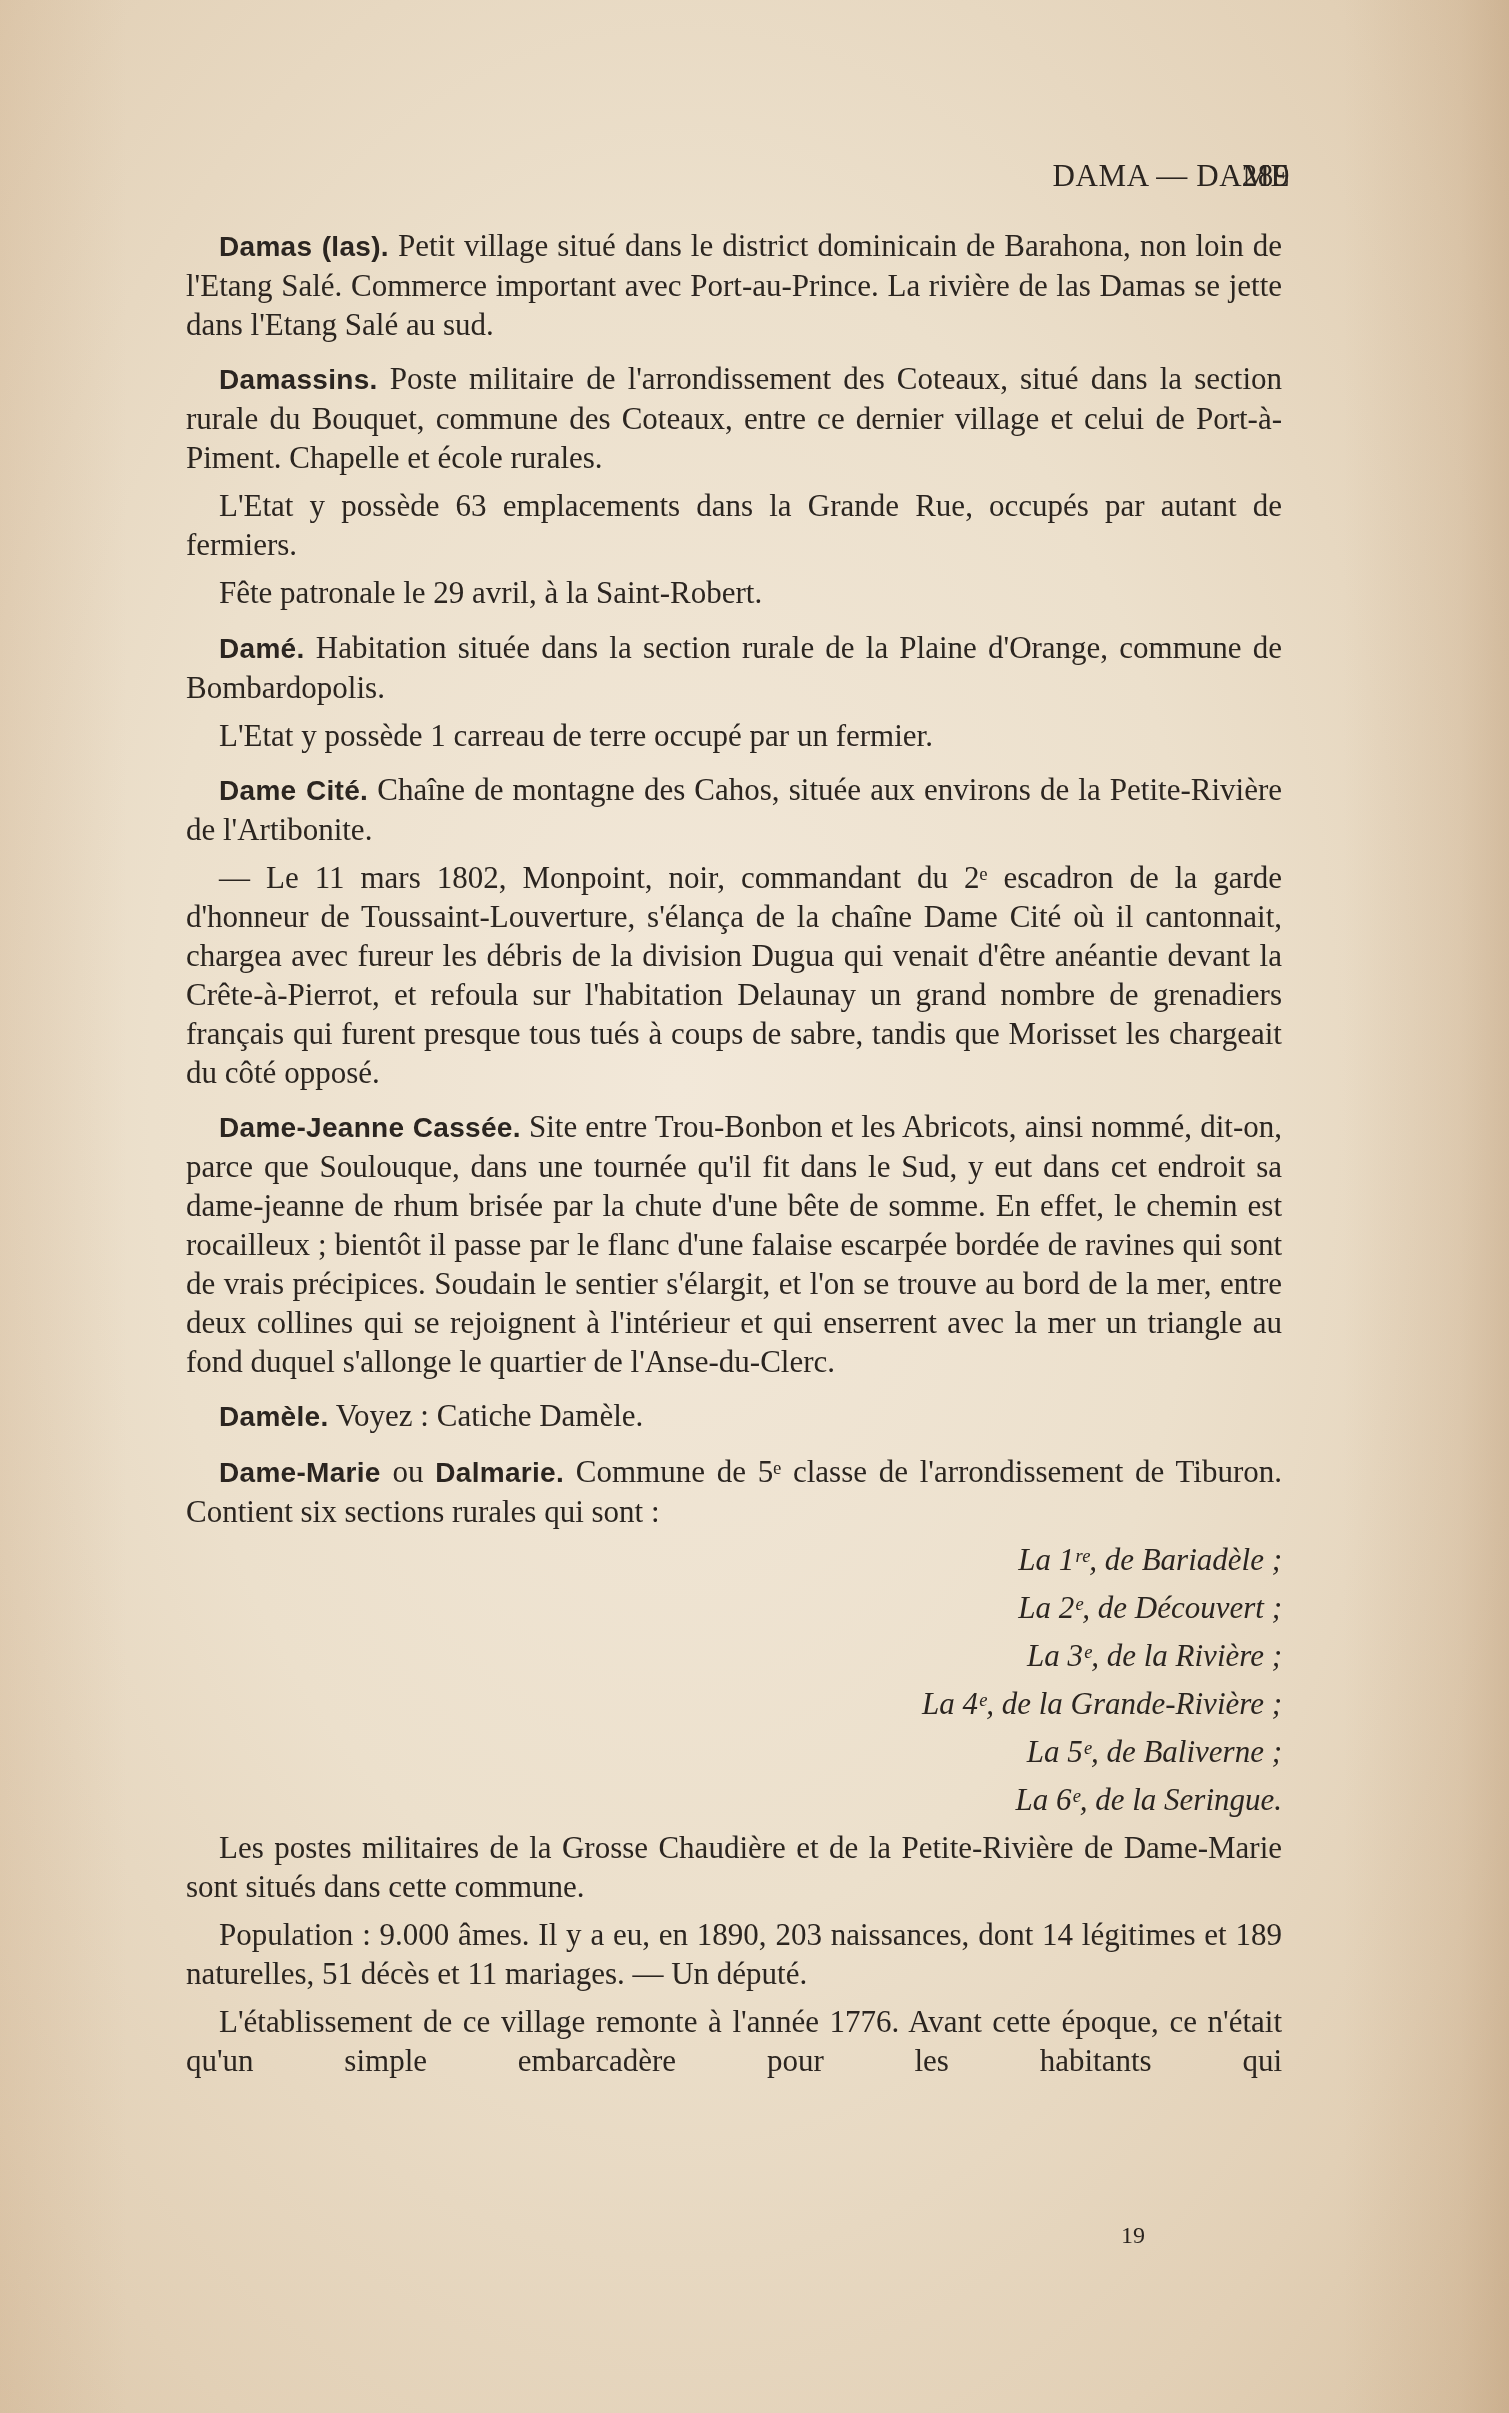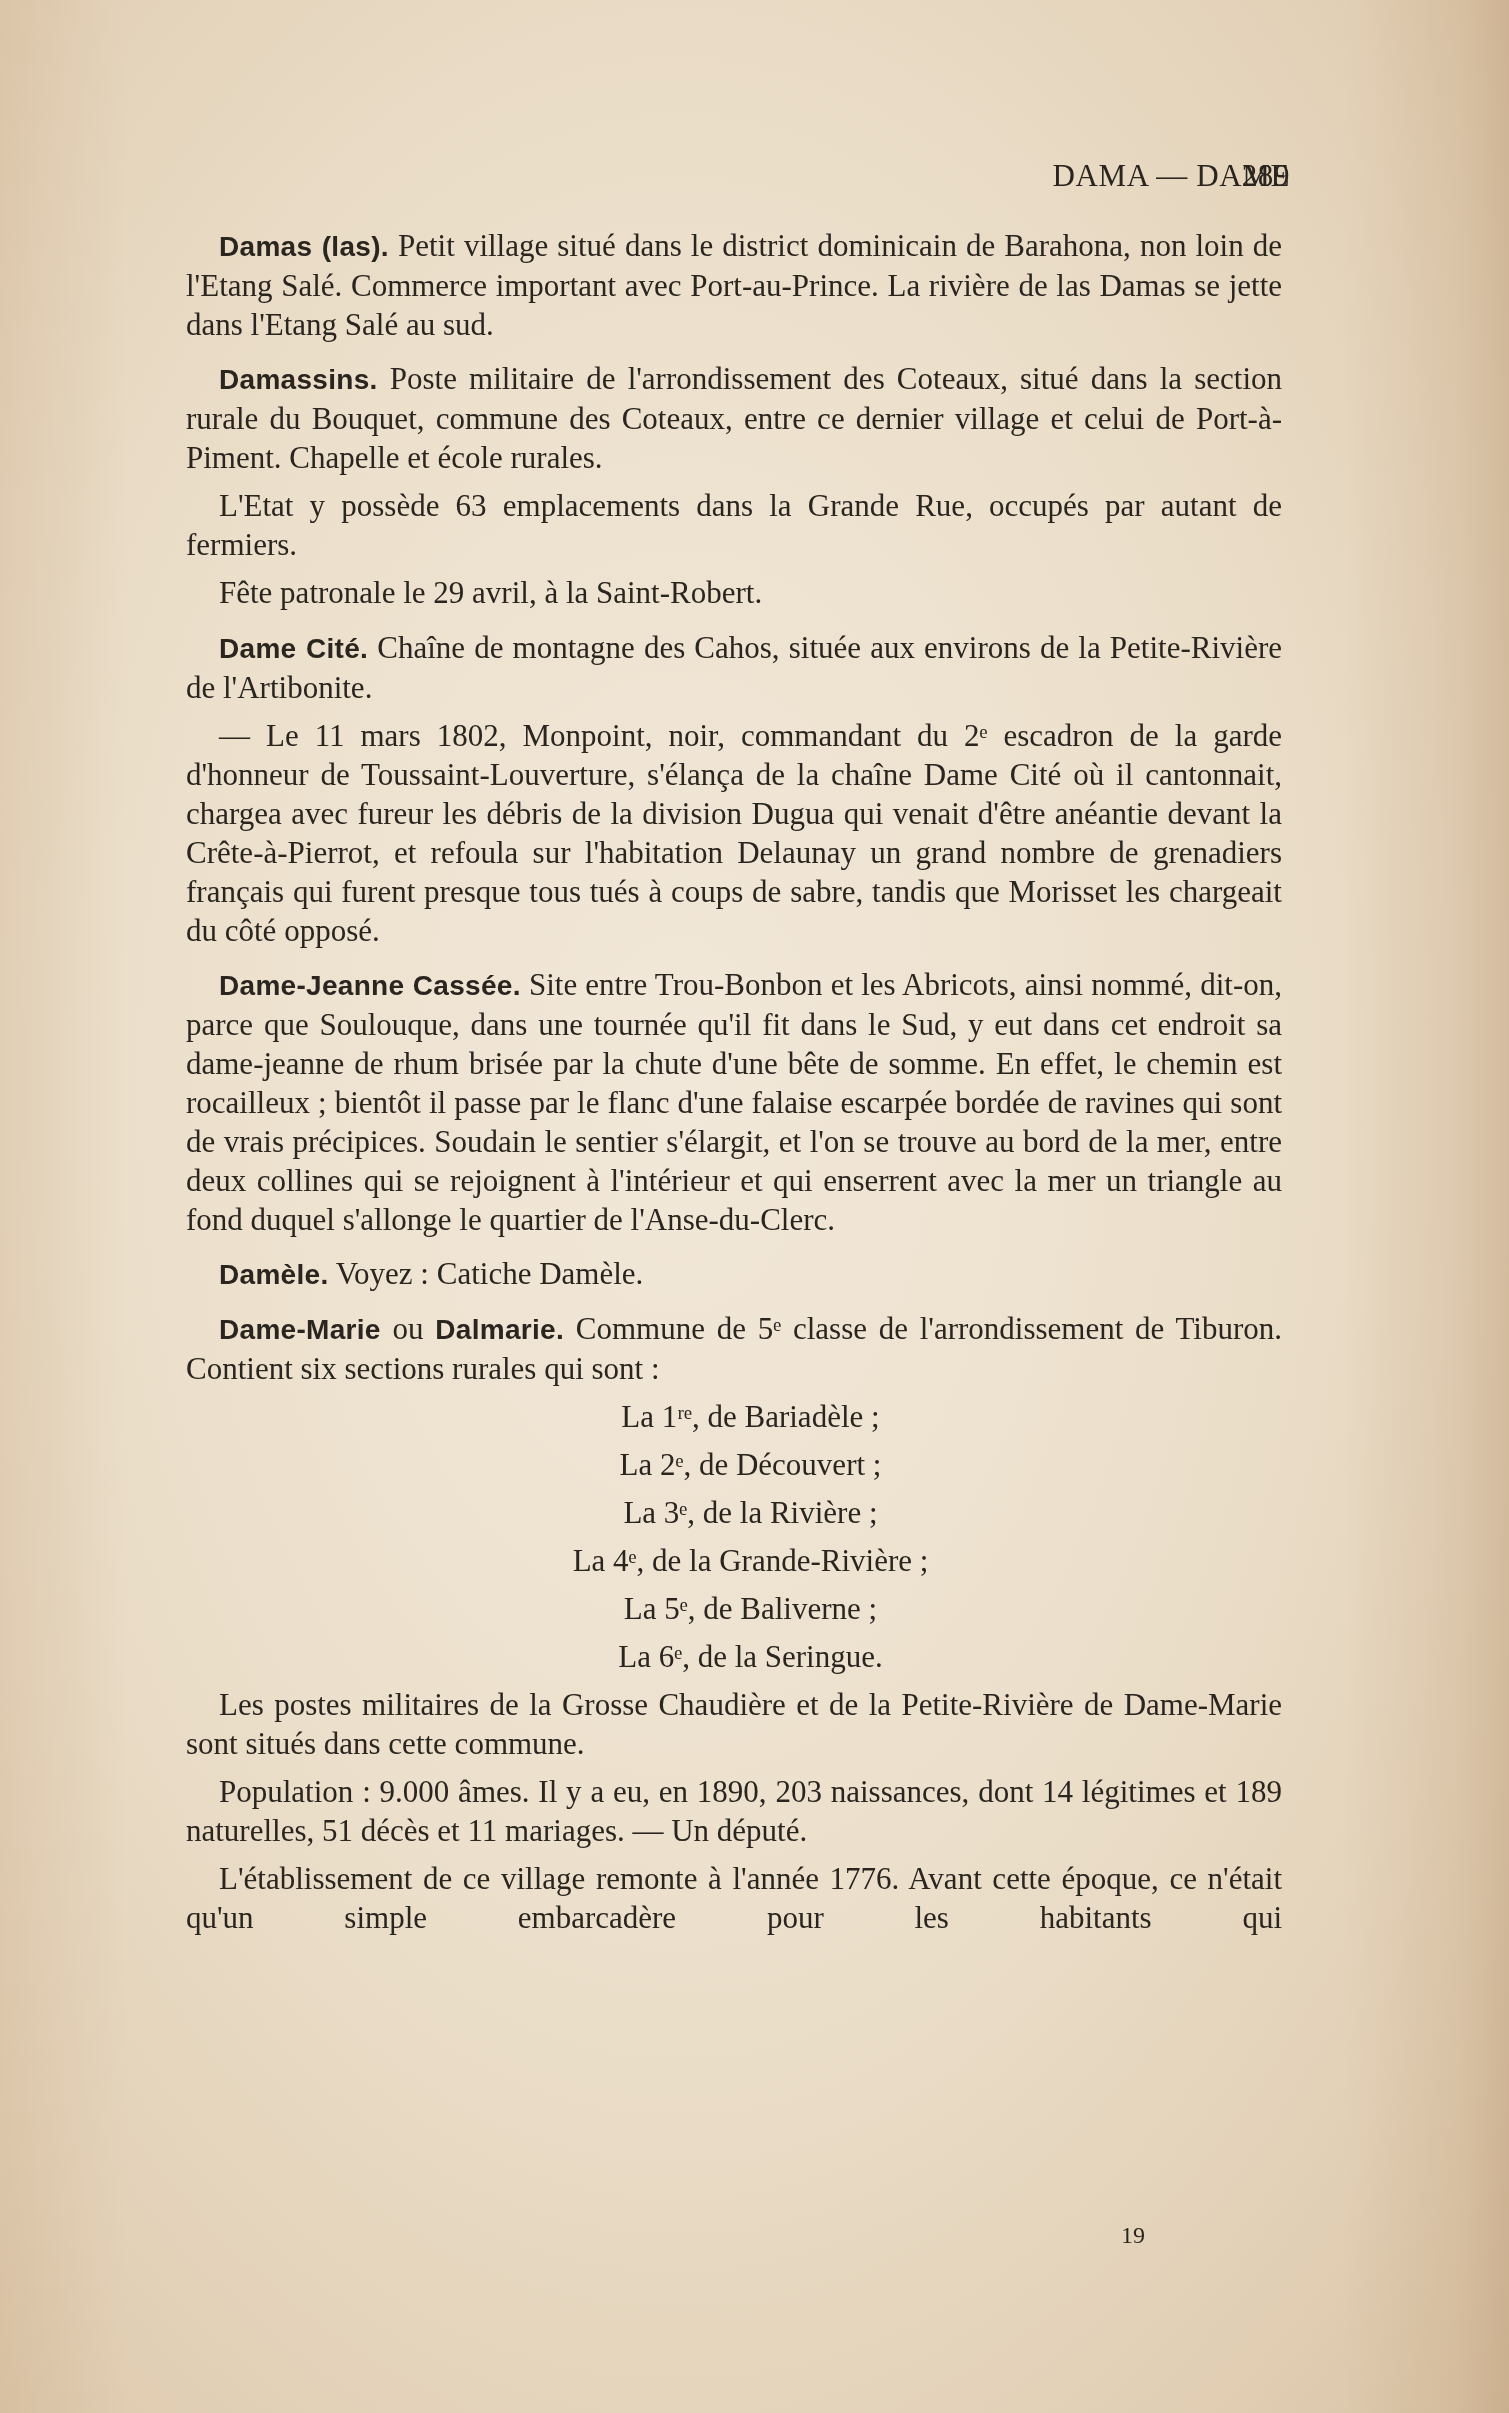--- a/index.html
+++ b/index.html
@@ -37,21 +37,21 @@
     position: absolute; left: 177px; top: 217px; width: 1114px;
     font-size: 31px; line-height: 39px; text-align: justify;
   }
   .entry { margin: 0 0 15.3px 0; }
   .entry p { margin: 9px; text-indent: 33px; }
   .entry p.cont { text-indent: 33px; }
   .head {
     font-family: "Liberation Sans", "DejaVu Sans", sans-serif;
     font-weight: bold; font-size: 28px; letter-spacing: 0.3px;
   }
-  .list-item { margin: 0; padding-left: 33px; text-indent: 0 !important; text-align: center; }
+  .list-item { margin: 0; padding-left: 33px; text-indent: 0 !important; text-align: right; font-style: italic; }
   .signature {
     position: absolute; top: 2222px; left: 1121px; width: 51px; text-align: left;
     font-size: 24px; font-weight: normal;
   }
 </style>
 </head>
 <body>
 
 <div class="page">
   <div class="edge-left"></div>
@@ -67,20 +67,24 @@
     <div class="entry">
       <p><span class="head">Damas (las).</span> <span>Petit village situé dans le district dominicain de Barahona, non loin de l'Etang Salé. Commerce important avec Port-au-Prince. La rivière de las Damas se jette dans l'Etang Salé au sud.</span></p>
     </div>
 
     <div class="entry">
       <p><span class="head">Damassins.</span> <span>Poste militaire de l'arrondissement des Coteaux, situé dans la section rurale du Bouquet, commune des Coteaux, entre ce dernier village et celui de Port-à-Piment. Chapelle et école rurales.</span></p>
       <p class="cont">L'Etat y possède 63 emplacements dans la Grande Rue, occupés par autant de fermiers.</p>
       <p class="cont">Fête patronale le 29 avril, à la Saint-Robert.</p>
     </div>
 
+    <div class="entry">
+      <p><span class="head">Damé.</span> <span>Habitation située dans la section rurale de la Plaine d'Orange, commune de Bombardopolis.</span></p>
+      <p class="cont">L'Etat y possède 1 carreau de terre occupé par un fermier.</p>
+    </div>
 
     <div class="entry">
       <p><span class="head">Dame Cité.</span> <span>Chaîne de montagne des Cahos, située aux environs de la Petite-Rivière de l'Artibonite.</span></p>
       <p class="cont">— Le 11 mars 1802, Monpoint, noir, commandant du 2ᵉ escadron de la garde d'honneur de Toussaint-Louverture, s'élança de la chaîne Dame Cité où il cantonnait, chargea avec fureur les débris de la division Dugua qui venait d'être anéantie devant la Crête-à-Pierrot, et refoula sur l'habitation Delaunay un grand nombre de grenadiers français qui furent presque tous tués à coups de sabre, tandis que Morisset les chargeait du côté opposé.</p>
     </div>
 
 
     <div class="entry">
       <p><span class="head">Dame-Jeanne Cassée.</span> <span>Site entre Trou-Bonbon et les Abricots, ainsi nommé, dit-on, parce que Soulouque, dans une tournée qu'il fit dans le Sud, y eut dans cet endroit sa dame-jeanne de rhum brisée par la chute d'une bête de somme. En effet, le chemin est rocailleux ; bientôt il passe par le flanc d'une falaise escarpée bordée de ravines qui sont de vrais précipices. Soudain le sentier s'élargit, et l'on se trouve au bord de la mer, entre deux collines qui se rejoignent à l'intérieur et qui enserrent avec la mer un triangle au fond duquel s'allonge le quartier de l'Anse-du-Clerc.</span></p>
     </div>

